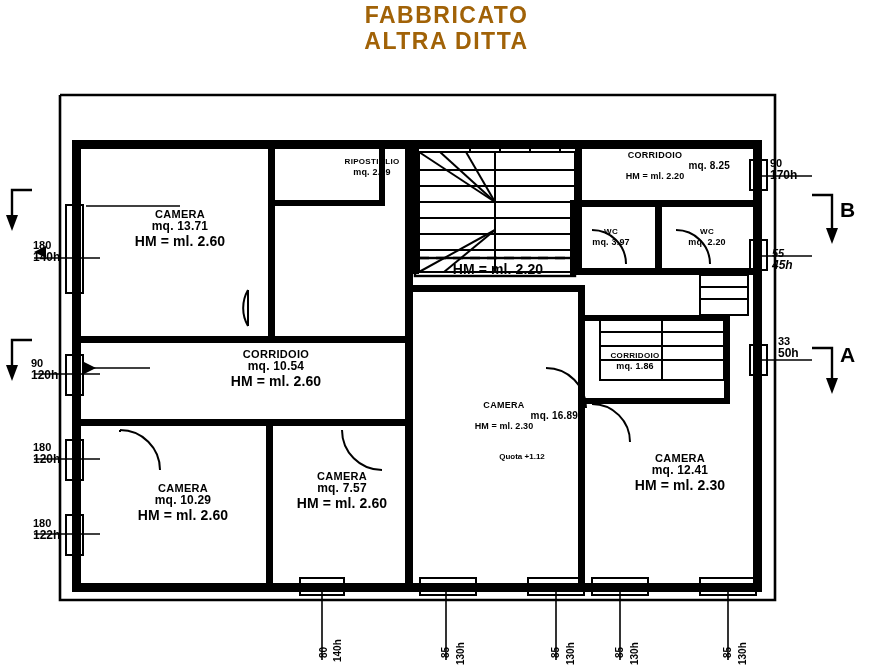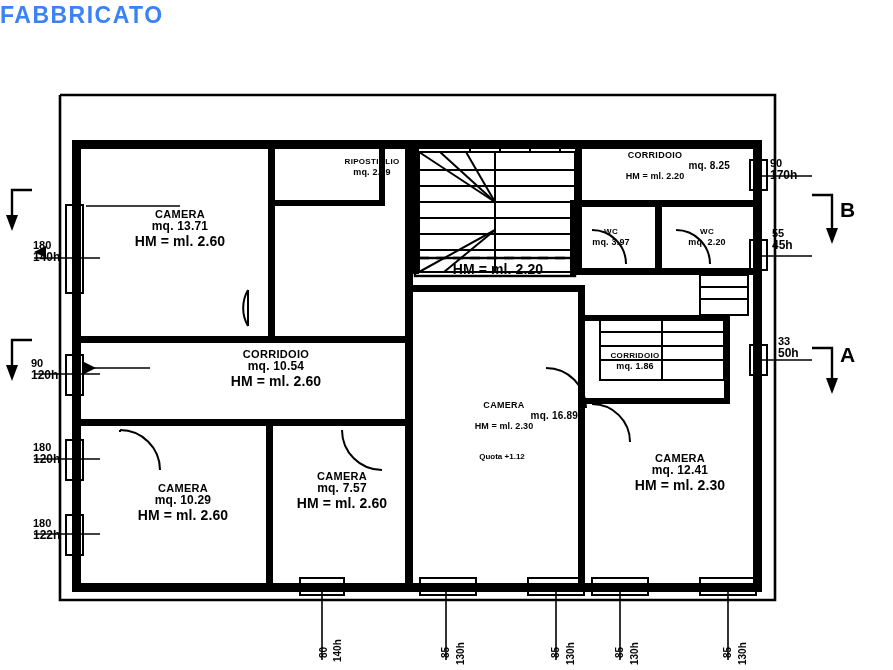--- a/index.html
+++ b/index.html
@@ -1,20 +1,20 @@
 <!DOCTYPE html>
 <html><head>
 <meta charset="utf-8">
 <style>
   html,body{margin:0;padding:0;background:#ffffff;}
   body{font-family:"Liberation Sans",sans-serif;}
   #page{position:relative;width:893px;height:670px;background:#ffffff;overflow:hidden;}
   svg.plan{position:absolute;left:0;top:0;width:893px;height:670px;}
-  .ttl{position:absolute;width:100%;font-family:"Liberation Sans",sans-serif;
-       font-weight:700;letter-spacing:1.5px;color:#3b82f6;}
+  .ttl{position:absolute;width:100%;text-align:center;font-family:"Liberation Sans",sans-serif;
+       font-weight:700;letter-spacing:1.5px;color:#a16207;}
   .ttl1{top:2px;font-size:23px;}
   .ttl2{top:28px;font-size:23px;}
   .lbl{position:absolute;text-align:center;color:#000;font-weight:700;
        font-family:"Liberation Sans",sans-serif;line-height:1.12;white-space:nowrap;}
   .lbl .nm{font-size:11px;letter-spacing:.3px;}
   .lbl .mq{font-size:12px;letter-spacing:.2px;}
   .lbl .hm{font-size:14px;letter-spacing:.1px;}
   .lbl.sm .nm{font-size:9px;}
   .lbl.sm .mq{font-size:10px;text-align:right;}
   .lbl.sm .hm{font-size:9px;}
@@ -30,20 +30,21 @@
         font-family:"Liberation Sans",sans-serif;}
   .note{position:absolute;color:#000;font-weight:700;font-size:8px;
         font-family:"Liberation Sans",sans-serif;white-space:nowrap;text-align:center;}
 </style>
 </head>
 <body>
 
 <div id="page">
 
   <div class="ttl ttl1">FABBRICATO</div>
+  <div class="ttl ttl2">ALTRA  DITTA</div>
 
   <svg class="plan" viewBox="0 0 893 670">
     <g fill="none" stroke="#000" stroke-width="2.2">
 
       <path d="M60 95 L775 95 L775 128" stroke-width="2.6"></path>
       <path d="M60 95 L60 600 L775 600 L775 128" stroke-width="2.6"></path>
     </g>
 
     <g fill="#000">
 
@@ -259,21 +260,21 @@
   <div class="lbl" style="left:272px;top:470px;width:140px;">
     <div class="nm">CAMERA</div>
     <div class="mq">mq. 7.57</div>
     <div class="hm">HM = ml. 2.60</div>
   </div>
 
   <div class="lbl" style="left:418px;top:262px;width:160px;">
     <div class="hm">HM = ml. 2.20</div>
   </div>
 
-  <div class="note" style="left:442px;top:452px;width:120px;">Quota +1.12</div>
+  <div class="note" style="left:462px;top:452px;width:120px;">Quota +1.12</div>
 
   <div class="dim" style="left:33px;top:240px;">
     <span>180</span><br>
     <span class="d2">140h</span>
   </div>
   <div class="dim" style="left:31px;top:358px;">
     <span>90</span><br>
     <span class="d2">120h</span>
   </div>
   <div class="dim" style="left:33px;top:442px;">
@@ -282,21 +283,21 @@
   </div>
   <div class="dim" style="left:33px;top:518px;">
     <span>180</span><br>
     <span class="d2">122h</span>
   </div>
 
   <div class="dim" style="left:770px;top:158px;">
     <span>90</span><br>
     <span class="d2">170h</span>
   </div>
-  <div class="dim" style="left:772px;top:228px;">
+  <div class="dim" style="left:772px;top:248px;font-style:italic;">
     <span>55</span><br>
     <span class="d2">45h</span>
   </div>
   <div class="dim" style="left:778px;top:336px;">
     <span>33</span><br>
     <span class="d2">50h</span>
   </div>
 
   <div class="vdim" style="left:318px;top:658px;">80</div>
   <div class="vdim" style="left:332px;top:662px;">140h</div>

